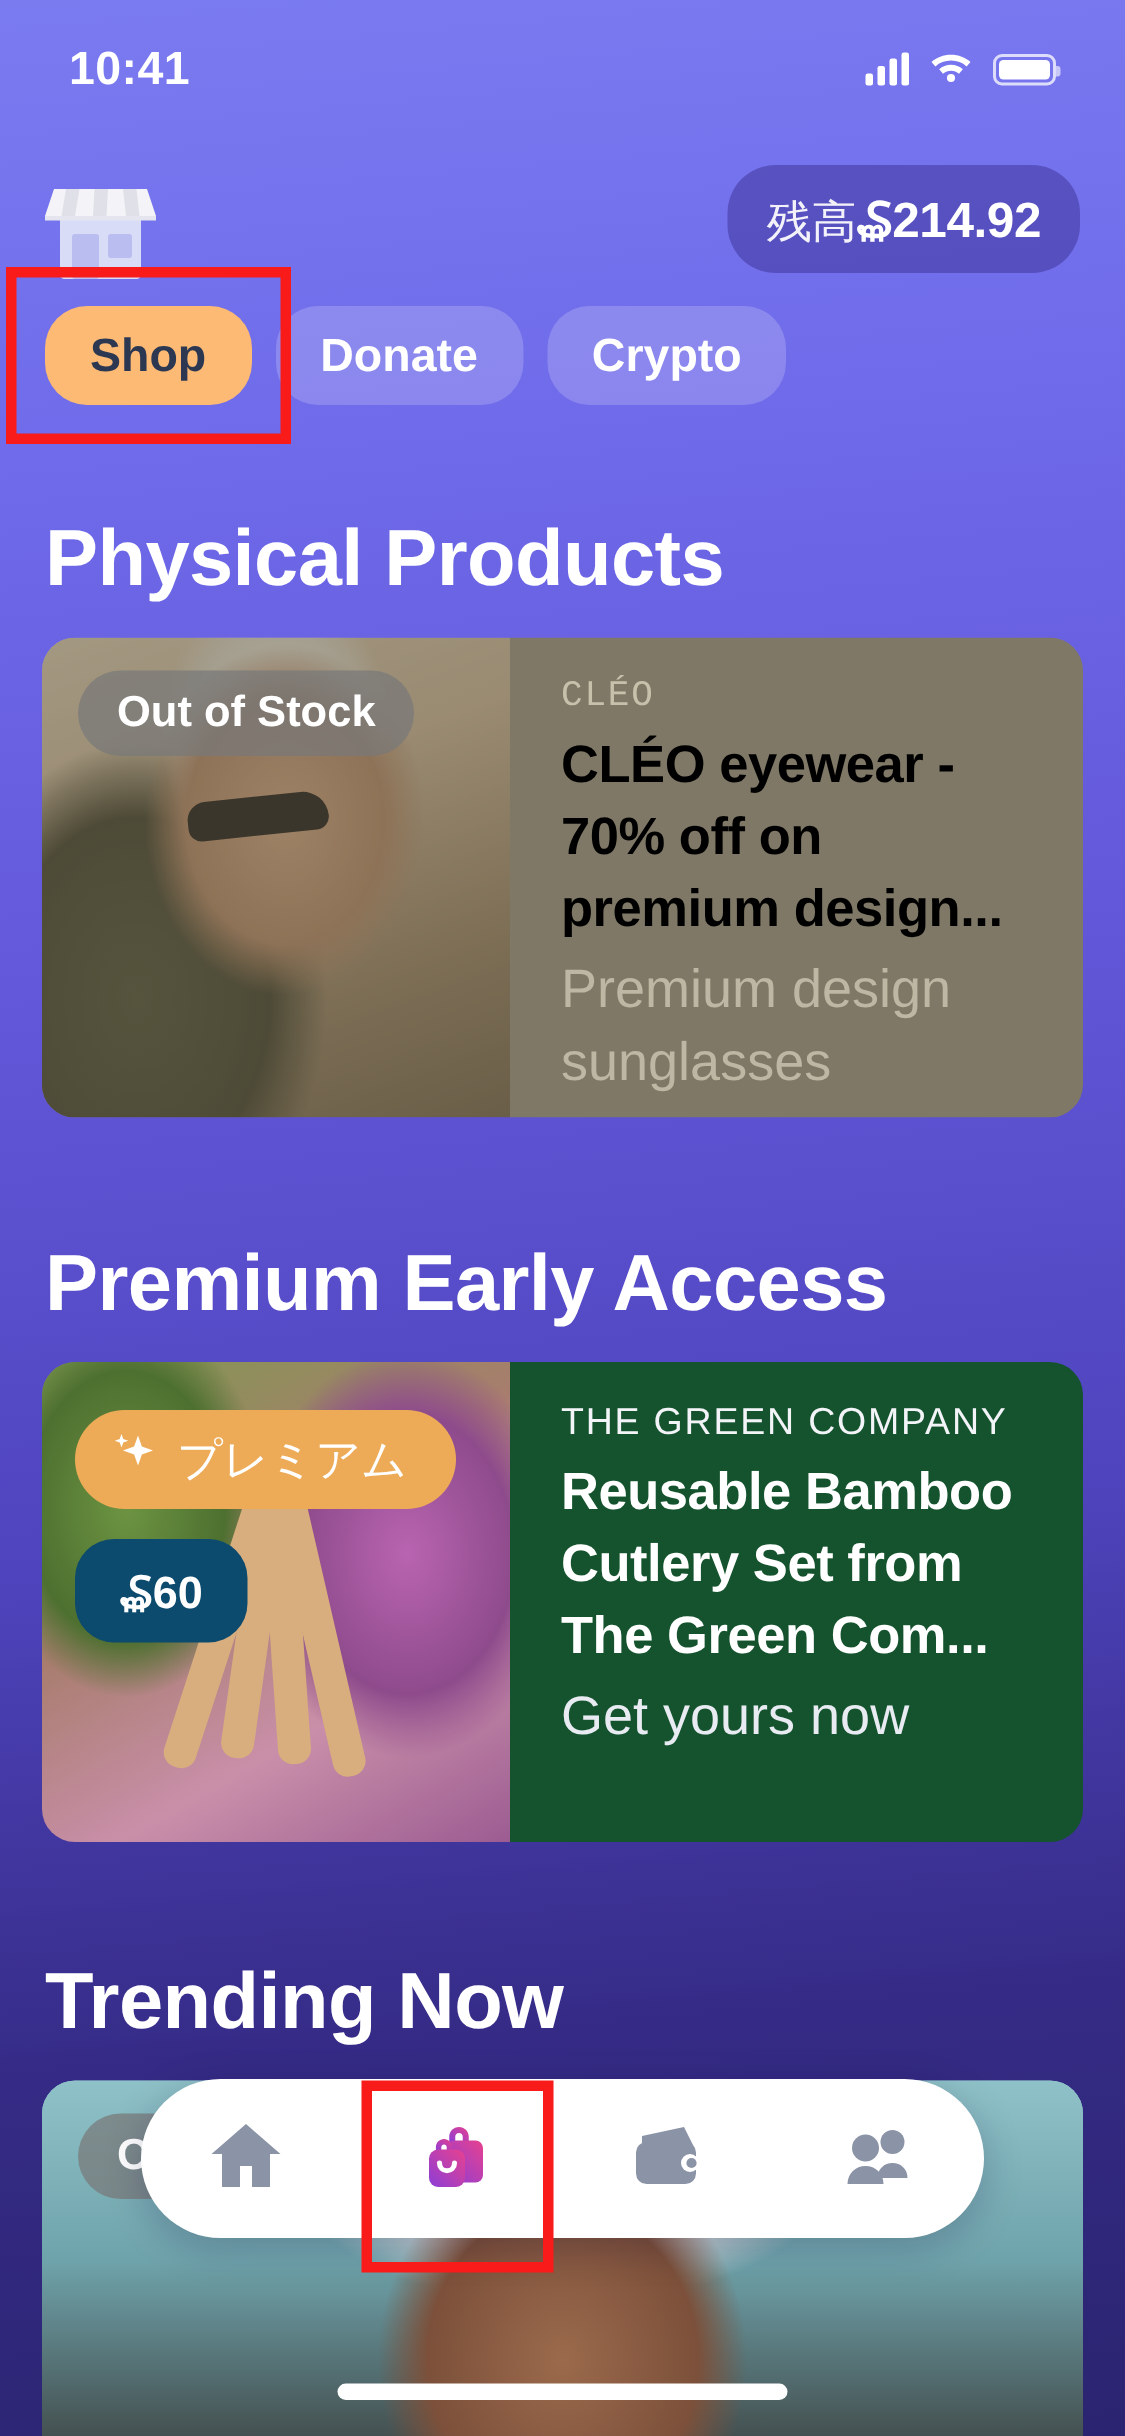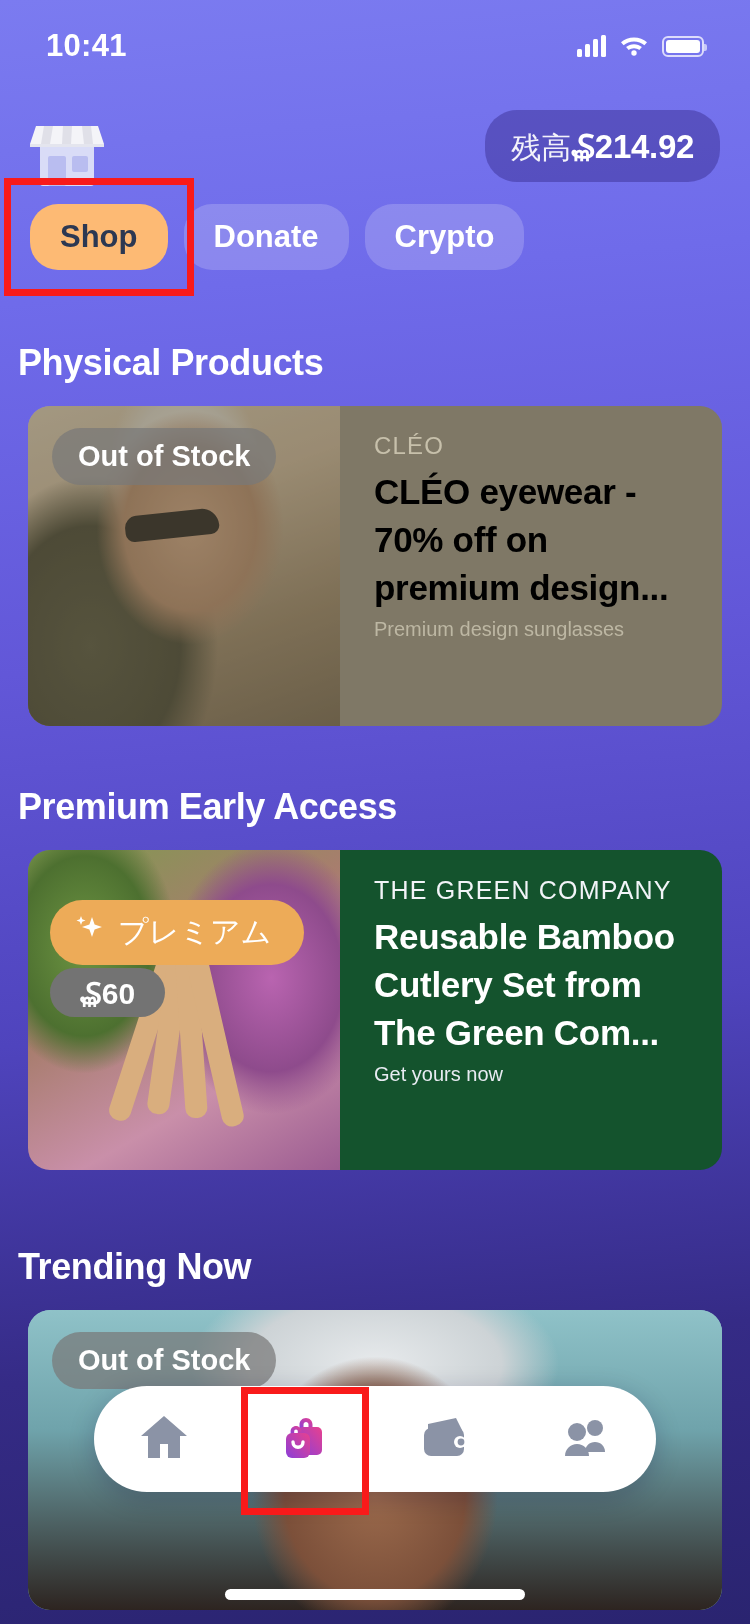--- a/index.html
+++ b/index.html
@@ -60,66 +60,66 @@
   }
   .tab.active { background:#fdba74; color:#2c3852; }
   .tab-wrap { position:relative; }
   .hl-box {
     position:absolute; border:7px solid #f91a1a; pointer-events:none;
   }
   #hl-shop { left:-26px; top:-26px; right:-26px; bottom:-26px; }
 
   
   .section-title {
-    color:#fff; font-size:36px; font-weight:bold;
-    padding:0 18px; letter-spacing:-.4px;
+    color:#fff; font-size:53px; font-weight:bold;
+    padding:0 30px; letter-spacing:-.4px;
   }
   .card {
     margin:22px 28px 0 28px;
     height:320px; border-radius:22px; overflow:hidden;
     display:flex; position:relative;
   }
   .card-media { width:312px; flex:none; position:relative; overflow:hidden; }
   .card-body { flex:1; padding:26px 26px 0 34px; overflow:hidden; }
   .brand { font-size:24px; letter-spacing:1.2px; margin-bottom:8px; }
   .title { font-size:35px; font-weight:bold; line-height:1.37; letter-spacing:-.3px;}
-  .subtitle { font-size:20px; line-height:1.38; margin-top:4px;}
+  .subtitle { font-size:36px; line-height:1.38; margin-top:4px;}
 
   
   .card-oos .card-body { background:#7f7866; color:#cfc9b3; }
-  .card-oos .brand { color:#c7c0ab; }
+  .card-oos .brand { color:#c7c0ab;font-family:Liberation Mono, monospace; }
   .card-oos .title { color:#000000; }
   .card-oos .subtitle { color:#bdb7a3; }
   .card-oos .card-media::after{
     content:""; position:absolute; inset:0; background:rgba(105,98,78,.42);
   }
   .badge-oos {
     position:absolute; left:24px; top:22px; z-index:3;
     background:rgba(120,120,120,.72); color:#fff;
     font-size:29px; font-weight:bold;
     padding:12px 26px; border-radius:30px;
   }
 
   
   .card-dark .card-body { background:#14532d; }
   .card-dark .brand { color:#f2f4f8; font-size:25px; }
   .card-dark .title { color:#fff; }
   .card-dark .subtitle { color:#e8ebf2; }
   .badge-premium {
-    position:absolute; left:22px; top:50px; z-index:3;
+    position:absolute; left:22px; top:32px; z-index:3;
     background:#edab58; color:#fff;
     font-size:30px; font-weight:500;
     padding:12px 32px 12px 22px; border-radius:34px;
     display:flex; align-items:center; gap:12px;
   }
   .badge-price {
     position:absolute; left:22px; top:118px; z-index:3;
-    background:#737373; color:#fff;
+    background:#0c4a6e; color:#fff;
     font-size:30px; font-weight:bold;
-    padding:4px 30px; border-radius:26px;
+    padding:14px 30px; border-radius:26px;
   }
 
   
   .card-teal { background:#8fc2c8; }
   .card-teal .card-media { width:100%; }
 
   
   .photo-sun {
     position:absolute; inset:0;
     background:
@@ -231,21 +231,21 @@
       <div class="badge-oos">Out of Stock</div>
     </div>
     <div class="card-body">
       <div class="brand">CLÉO</div>
       <div class="title">CLÉO eyewear - 70% off on premium design...</div>
       <div class="subtitle">Premium design sunglasses</div>
     </div>
   </div>
 </div>
 
-<div style="margin-top:60px;">
+<div style="margin-top:80px;">
   <div class="section-title">Premium Early Access</div>
   <div class="card card-dark">
     <div class="card-media">
       <div class="photo-green">
         <span class="stick" style="left:78px;top:60px;transform:rotate(18deg);"></span>
         <span class="stick" style="left:118px;top:54px;transform:rotate(8deg);"></span>
         <span class="stick" style="left:158px;top:58px;transform:rotate(-4deg);"></span>
         <span class="stick" style="left:196px;top:66px;transform:rotate(-13deg);"></span>
       </div>
       <div class="badge-premium">

